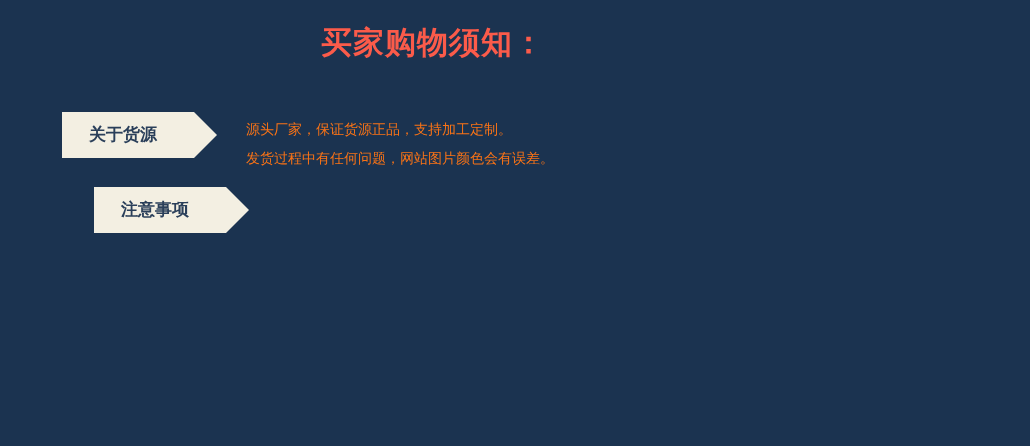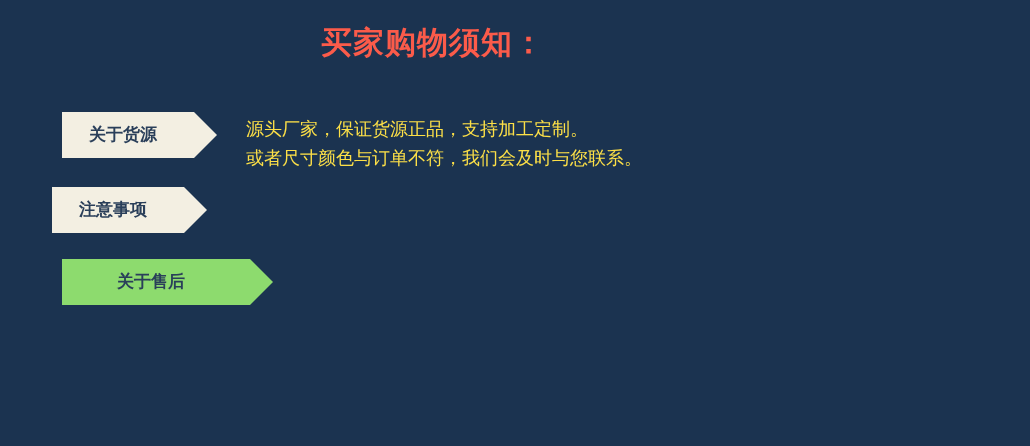--- a/index.html
+++ b/index.html
@@ -66,41 +66,41 @@
     position: absolute;
     top: 0;
     right: -23px;
     width: 0;
     height: 0;
     border-top: 23px solid transparent;
     border-bottom: 23px solid transparent;
     z-index: 1;
   }
   .texts {
-    color: #fde047;
-    font-size: 18px;
+    color: #f97316;
+    font-size: 14px;
     line-height: 29px;
     padding-top: 3px;
   }
   .texts .line {
     white-space: nowrap;
   }
 
   
   .row-1 .tag { margin-left: 62px; width: 132px; background: #f3efe2; }
   .row-1 .tag .arrow { border-left: 23px solid #f3efe2; }
   .row-1 .texts { margin-left: 52px; }
 
   
   .row-2 .tag { margin-left: 62px; width: 188px; background: #f6cbb3; }
   .row-2 .tag .arrow { border-left: 23px solid #f6cbb3; }
   .row-2 .texts { margin-left: 47px; }
 
   
-  .row-3 .tag { margin-left: 52px; width: 132px; background: #f3efe2; }
+  .row-3 .tag { margin-left: 94px; width: 132px; background: #f3efe2; }
   .row-3 .tag .arrow { border-left: 23px solid #f3efe2; }
   .row-3 .texts { margin-left: 52px; }
 
   
   .row-4 .tag { margin-left: 62px; width: 188px; background: #8ddb6e; }
   .row-4 .tag .arrow { border-left: 23px solid #8ddb6e; }
   .row-4 .texts { margin-left: 47px; }
 </style>
 </head>
 <body>
@@ -111,35 +111,31 @@
 
   <div class="rows">
 
     <div class="row row-1">
       <div class="tag">
         <span class="tag-label">关于货源</span>
         <span class="arrow"></span>
       </div>
       <div class="texts">
         <div class="line">源头厂家，保证货源正品，支持加工定制。</div>
-        <div class="line">或者尺寸颜色与订单不符，我们会及时与您联系。</div>
+        <div class="line">发货过程中有任何问题，网站图片颜色会有误差。</div>
       </div>
     </div>
 
 
     <div class="row row-3">
       <div class="tag">
         <span class="tag-label">注意事项</span>
         <span class="arrow"></span>
       </div>
     </div>
 
     <div class="row row-4">
-      <div class="tag">
-        <span class="tag-label">关于售后</span>
-        <span class="arrow"></span>
-      </div>
       <div class="texts">
       </div>
     </div>
 
   </div>
 </div>
 
 </body></html>

